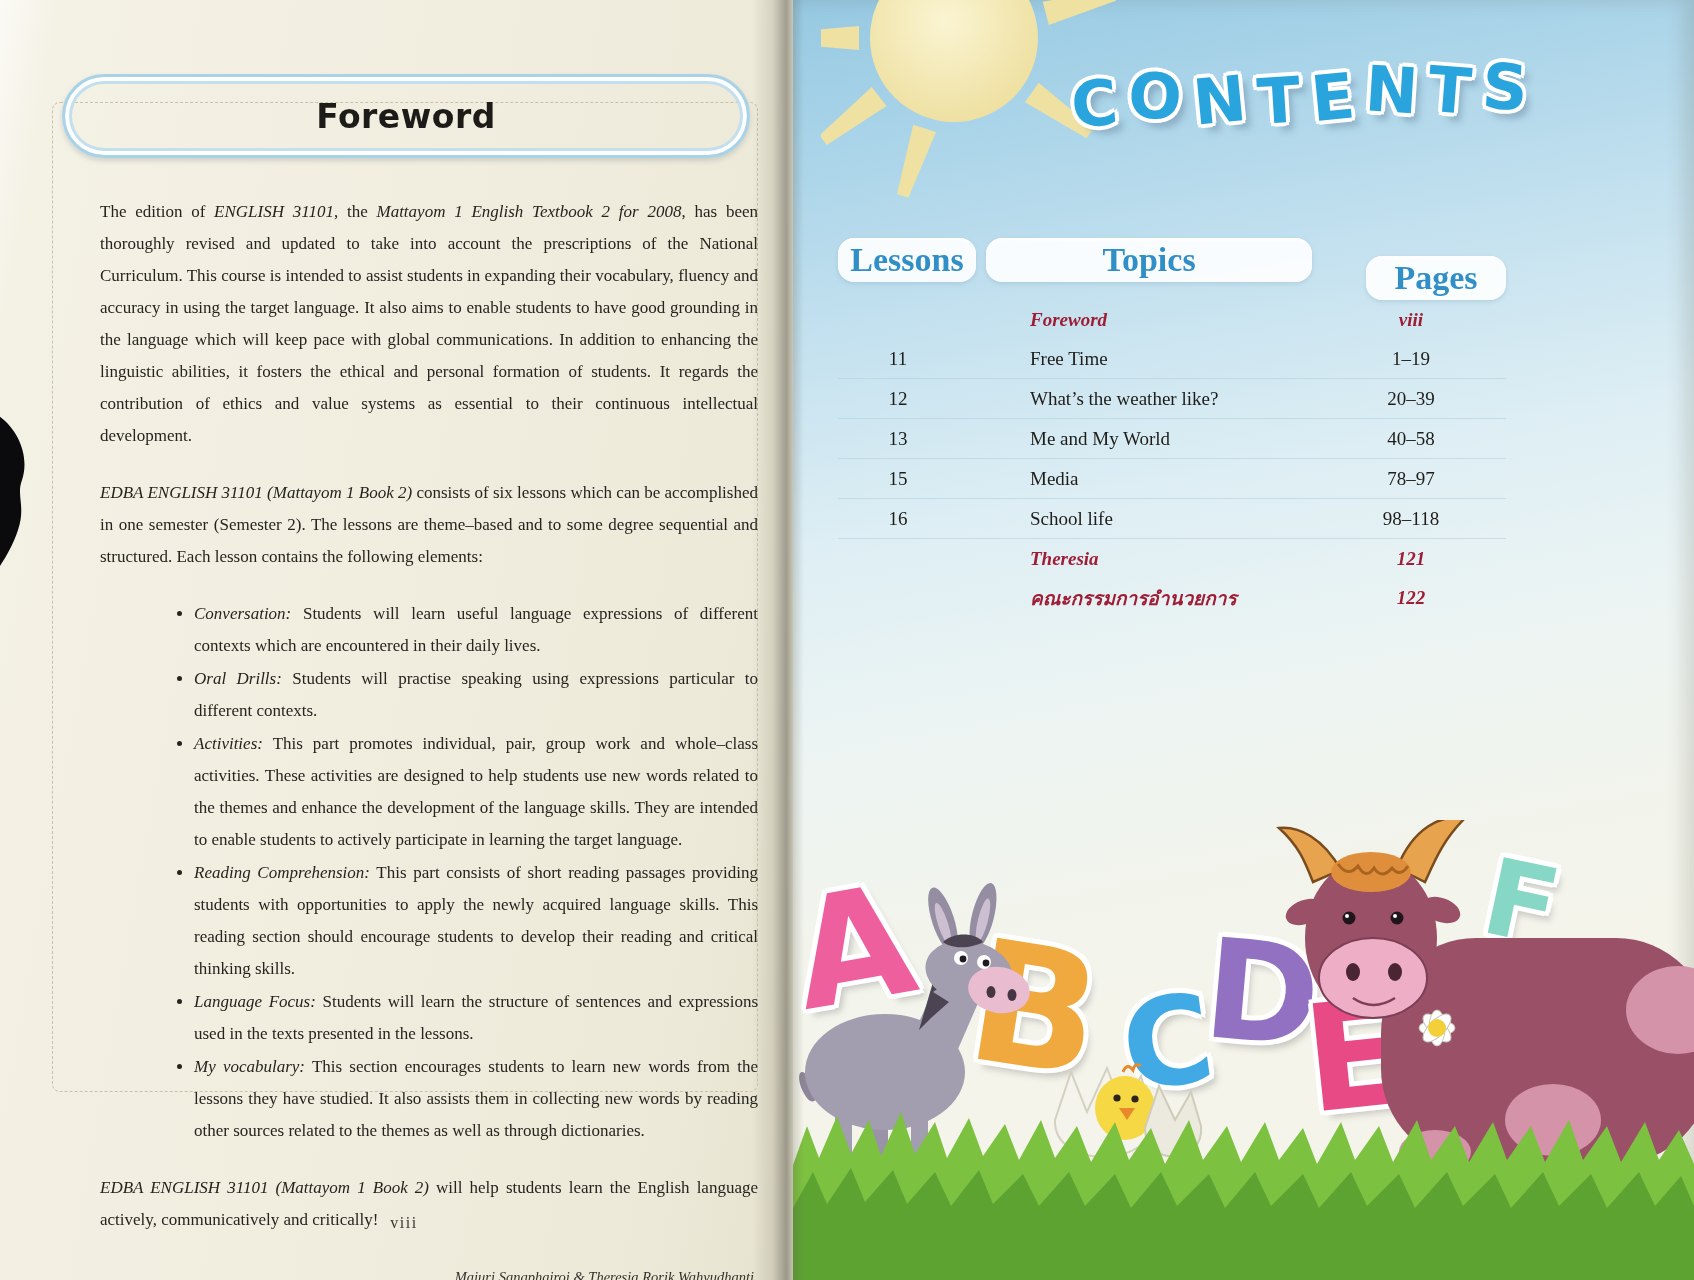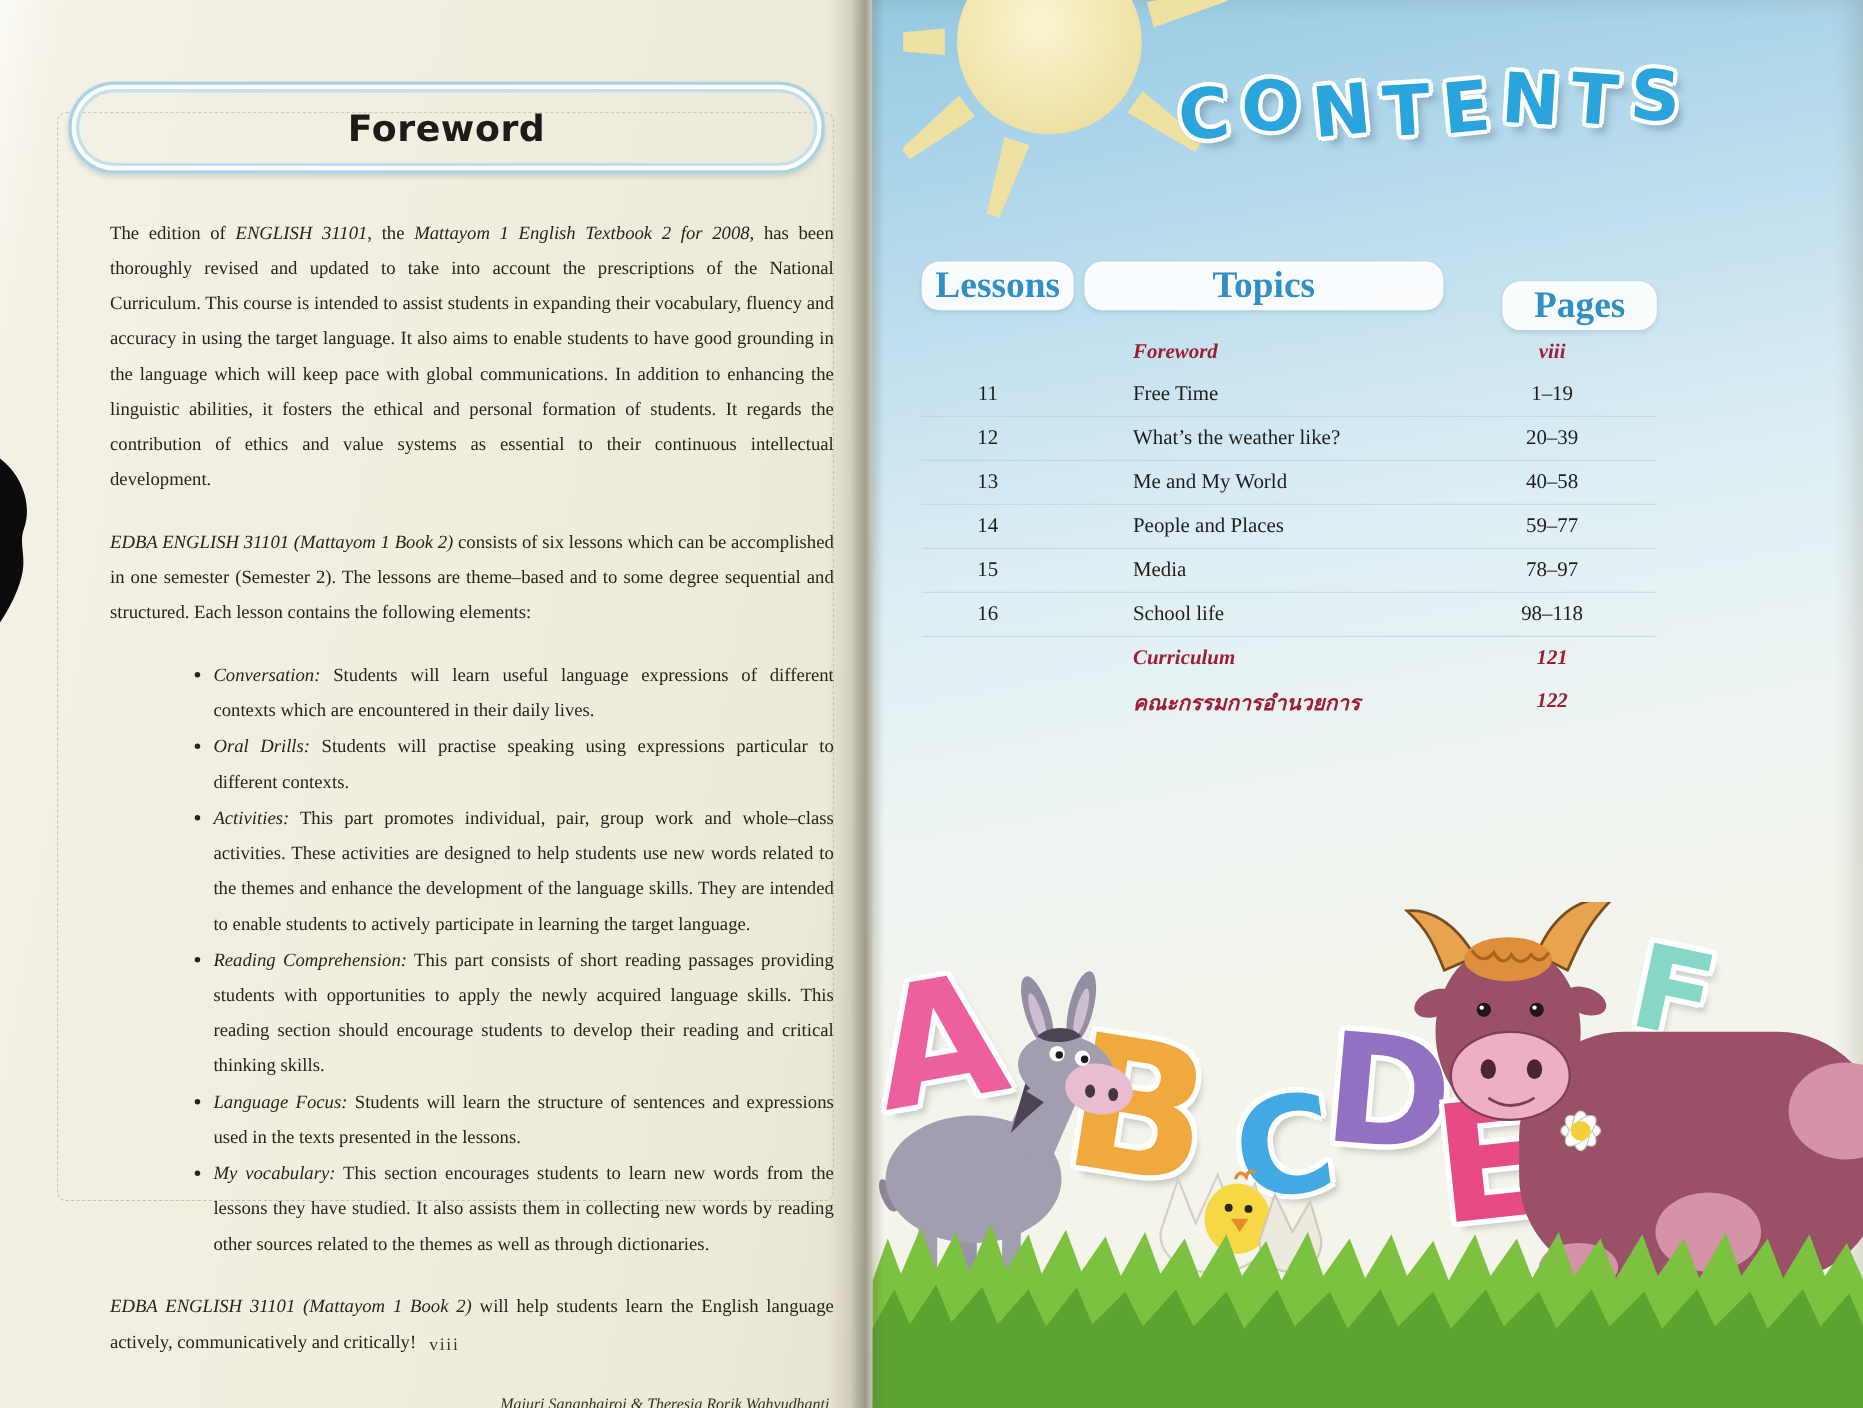--- a/index.html
+++ b/index.html
@@ -170,37 +170,32 @@
         <div class="c-lesson">12</div>
         <div class="c-topic">What’s the weather like?</div>
         <div class="c-pages">20–39</div>
       </div>
       <div class="toc-row sep">
         <div class="c-lesson">13</div>
         <div class="c-topic">Me and My World</div>
         <div class="c-pages">40–58</div>
       </div>
       <div class="toc-row sep">
-        <div class="c-lesson">14</div>
-        <div class="c-topic">People and Places</div>
-        <div class="c-pages">59–77</div>
-      </div>
-      <div class="toc-row sep">
         <div class="c-lesson">15</div>
         <div class="c-topic">Media</div>
         <div class="c-pages">78–97</div>
       </div>
       <div class="toc-row sep">
         <div class="c-lesson">16</div>
         <div class="c-topic">School life</div>
         <div class="c-pages">98–118</div>
       </div>
       <div class="toc-row em">
         <div class="c-lesson"></div>
-        <div class="c-topic">Curriculum</div>
+        <div class="c-topic">Theresia</div>
         <div class="c-pages">121</div>
       </div>
       <div class="toc-row em">
         <div class="c-lesson"></div>
         <div class="c-topic">คณะกรรมการอำนวยการ</div>
         <div class="c-pages">122</div>
       </div>
     </div>
 
     <div class="abc-letter letter-a">A</div>

